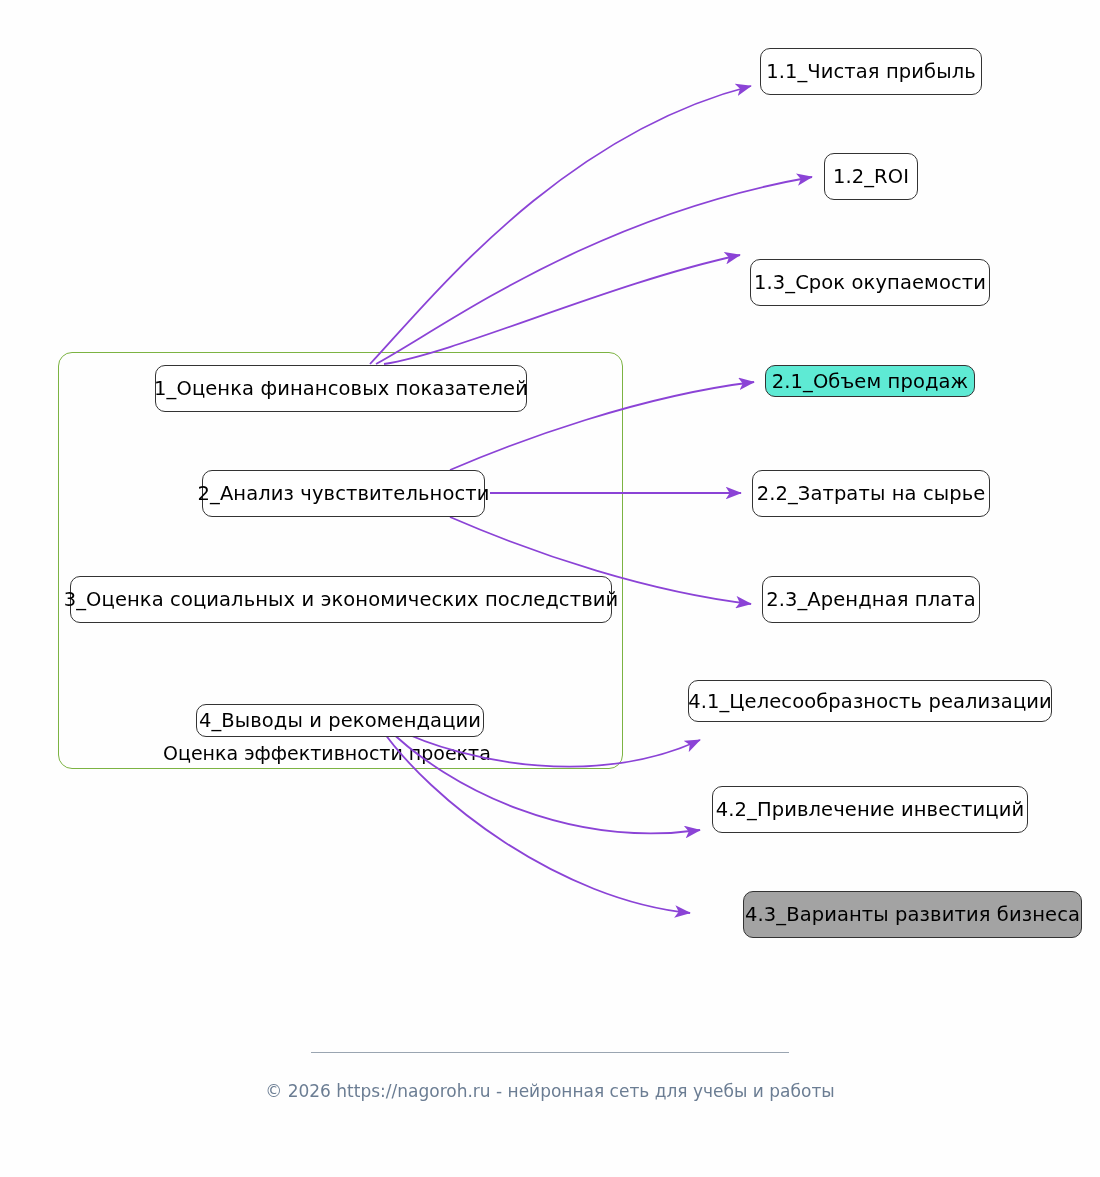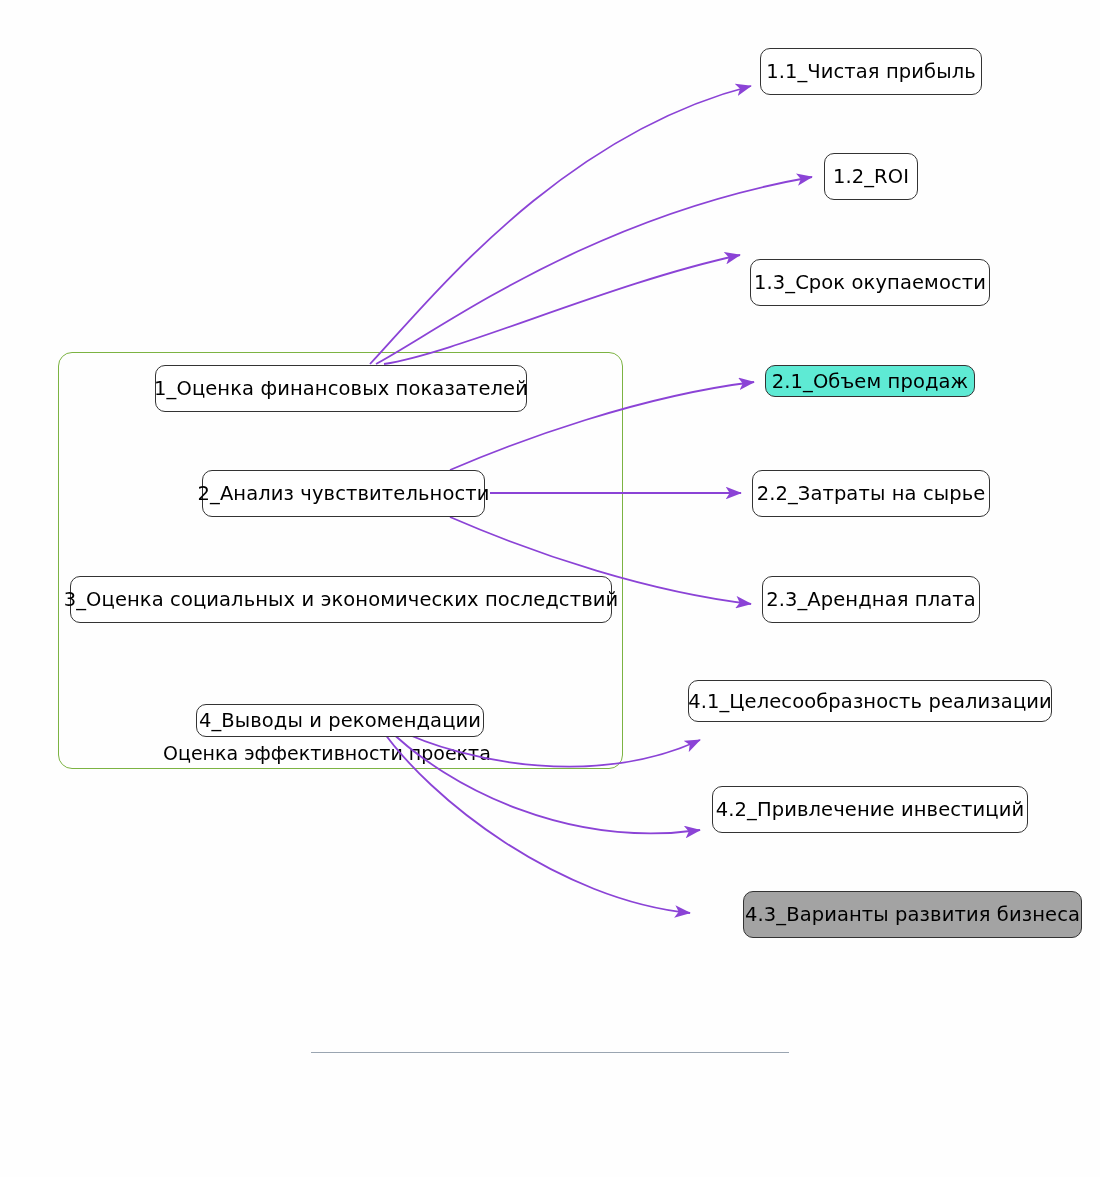--- a/index.html
+++ b/index.html
@@ -142,14 +142,15 @@
       </div>
       <div class="node-box" style="left: 712px; top: 786px; width: 316px; height: 47px; border-color: rgb(51, 51, 51); background: rgb(255, 255, 255); color: rgb(0, 0, 0);">
         <span>4.2_Привлечение инвестиций</span>
       </div>
       <div class="node-box" style="left: 701px; top: 891px; width: 339px; height: 47px; border-color: rgb(51, 51, 51); background: #a3a3a3; color: rgb(0, 0, 0); margin-left: 42px;">
         <span>4.3_Варианты развития бизнеса</span>
       </div>
     </div>
 
   <div class="footer-rule" id="footer-rule" style="left: 311px; top: 1052px; width: 478px; background: rgb(154, 165, 177);"></div>
+  <div class="footer-credit" id="footer-credit" style="left: 0px; top: 1081px; width: 1100px; color: rgb(107, 125, 147);">© 2026 https://nagoroh.ru - нейронная сеть для учебы и работы</div>
 
 </div>
 
 </body></html>

